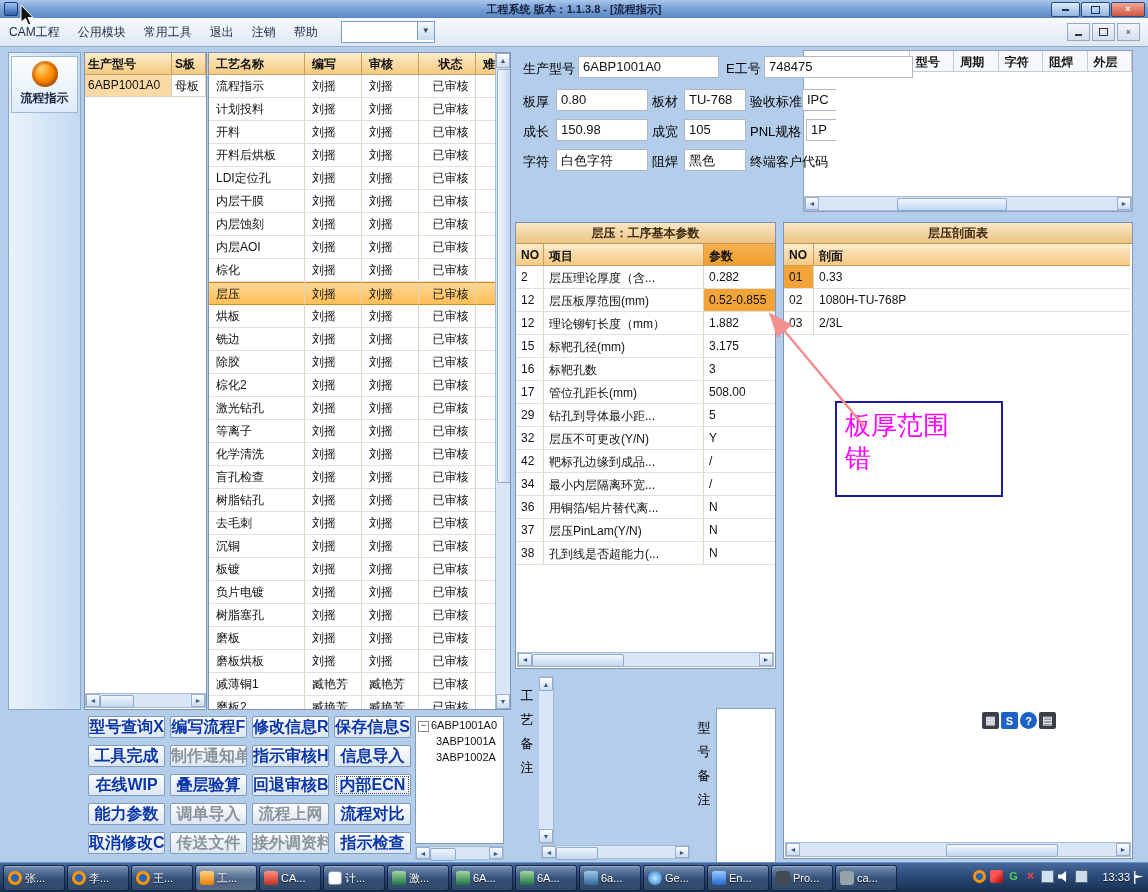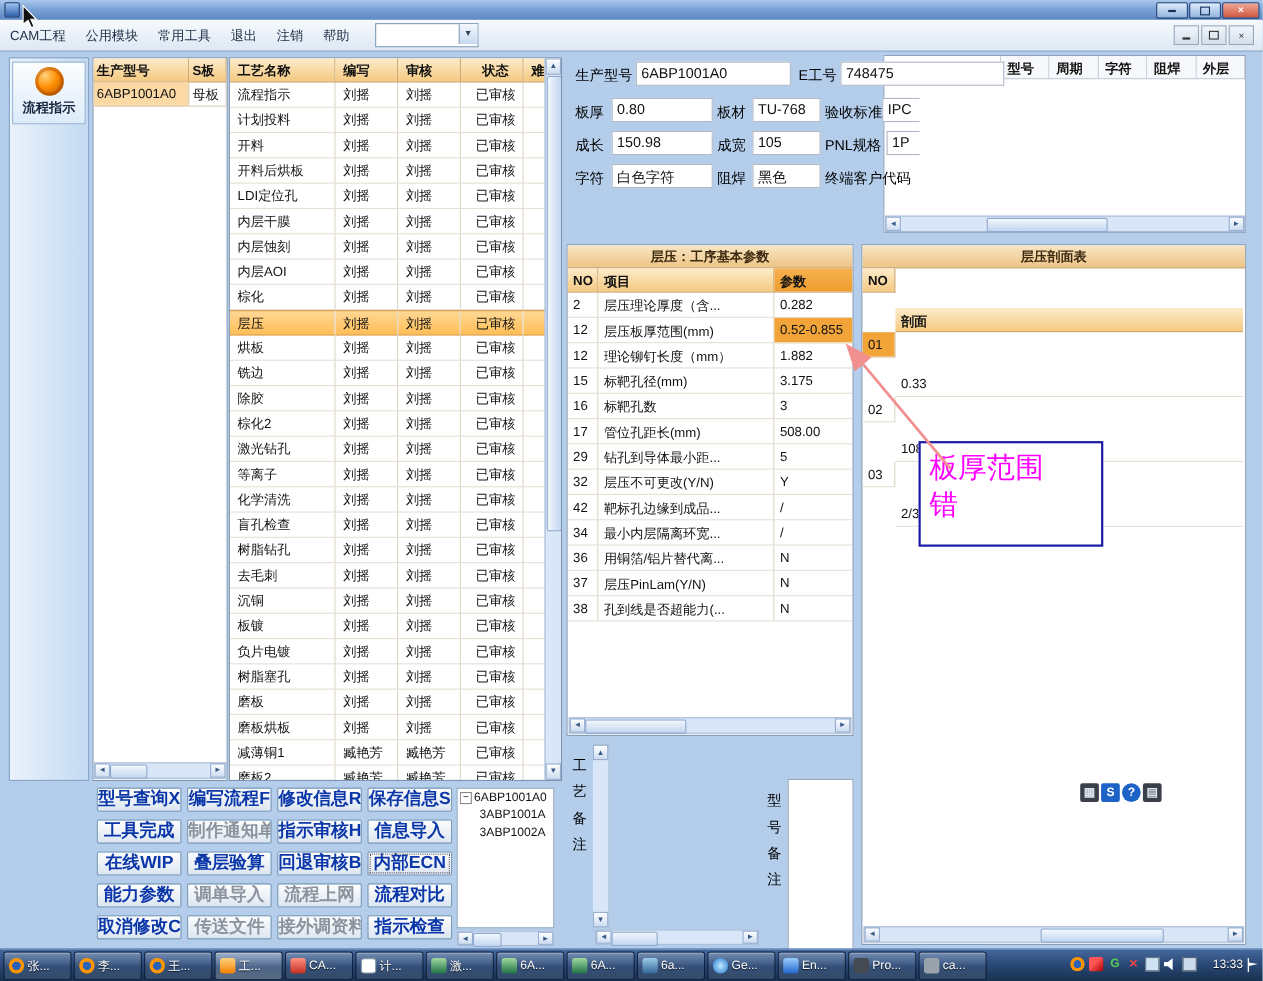--- a/index.html
+++ b/index.html
@@ -82,21 +82,21 @@
   .qh.q2{background:linear-gradient(#f6b050,#ef9f2e);}
   .q0{width:28px;}.q1{width:160px;}.q2{width:71px;border-right:none;}
   .qcell.hl{background:#f2a438;}
   .params-hscroll{position:absolute;left:1px;bottom:1px;width:257px;height:15px;}
 
   
   .section-panel{position:absolute;left:783px;top:222px;width:350px;height:637px;background:#fff;border:1px solid #7d94b2;box-sizing:border-box;overflow:hidden;}
   .shead,.srow{display:flex;}
   .scell{box-sizing:border-box;border-right:1px solid #ddd6c6;border-bottom:1px solid #e4e0d4;height:23px;padding:4px 0 0 5px;overflow:hidden;white-space:nowrap;}
   .sh{font-weight:bold;height:22px;background:linear-gradient(#fceccb,#f5c981);border-right:1px solid #caa060;border-bottom:1px solid #caa060;}
-  .s0{width:30px;}.s1{width:316px;border-right:none;margin-top:36px;}
+  .s0{width:30px;}.s1{width:316px;border-right:none;}
   .scell.hl{background:#f2a438;}
   .section-hscroll{position:absolute;left:1px;bottom:1px;width:346px;height:15px;}
 
   
   .anno-box{position:absolute;left:835px;top:401px;width:168px;height:96px;background:#fff;border:2px solid #1a1aa6;box-sizing:border-box;z-index:39;padding:6px 0 0 8px;}
   .anno-text{display:block;width:116px;font-size:26px;line-height:1.25;color:#ff00ff;word-break:break-all;}
   .overlay-svg{position:absolute;left:0;top:0;width:1148px;height:892px;pointer-events:none;z-index:41;}
 
   
   .note-wrap{position:absolute;display:flex;}
@@ -156,20 +156,21 @@
 
   .cursor-svg{position:absolute;left:20px;top:4px;z-index:60;}
 </style>
 </head>
 <body>
 
 <div class="screen">
 
   <div class="titlebar">
     <div class="app-icon"></div>
+    <div class="title-text">工程系统  版本：1.1.3.8 - [流程指示]</div>
   </div>
   <div class="tb-btns">
     <div class="tb-btn">
         <span class="gl-min"></span>
       </div>
     <div class="tb-btn">
         <span class="gl-max"></span>
       </div>
     <div class="tb-btn close">
         <span>×</span>

